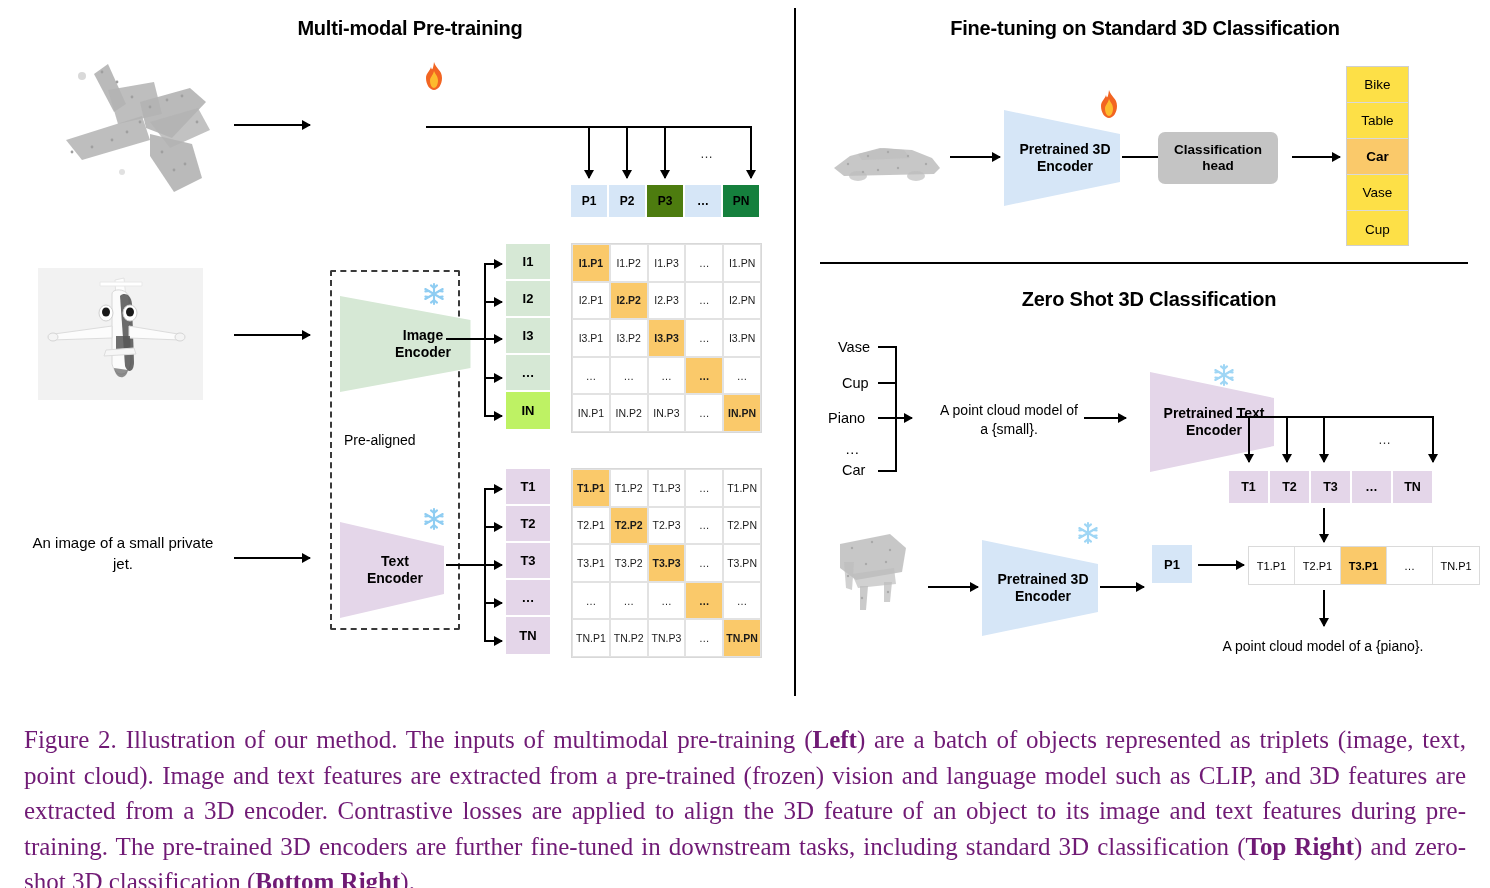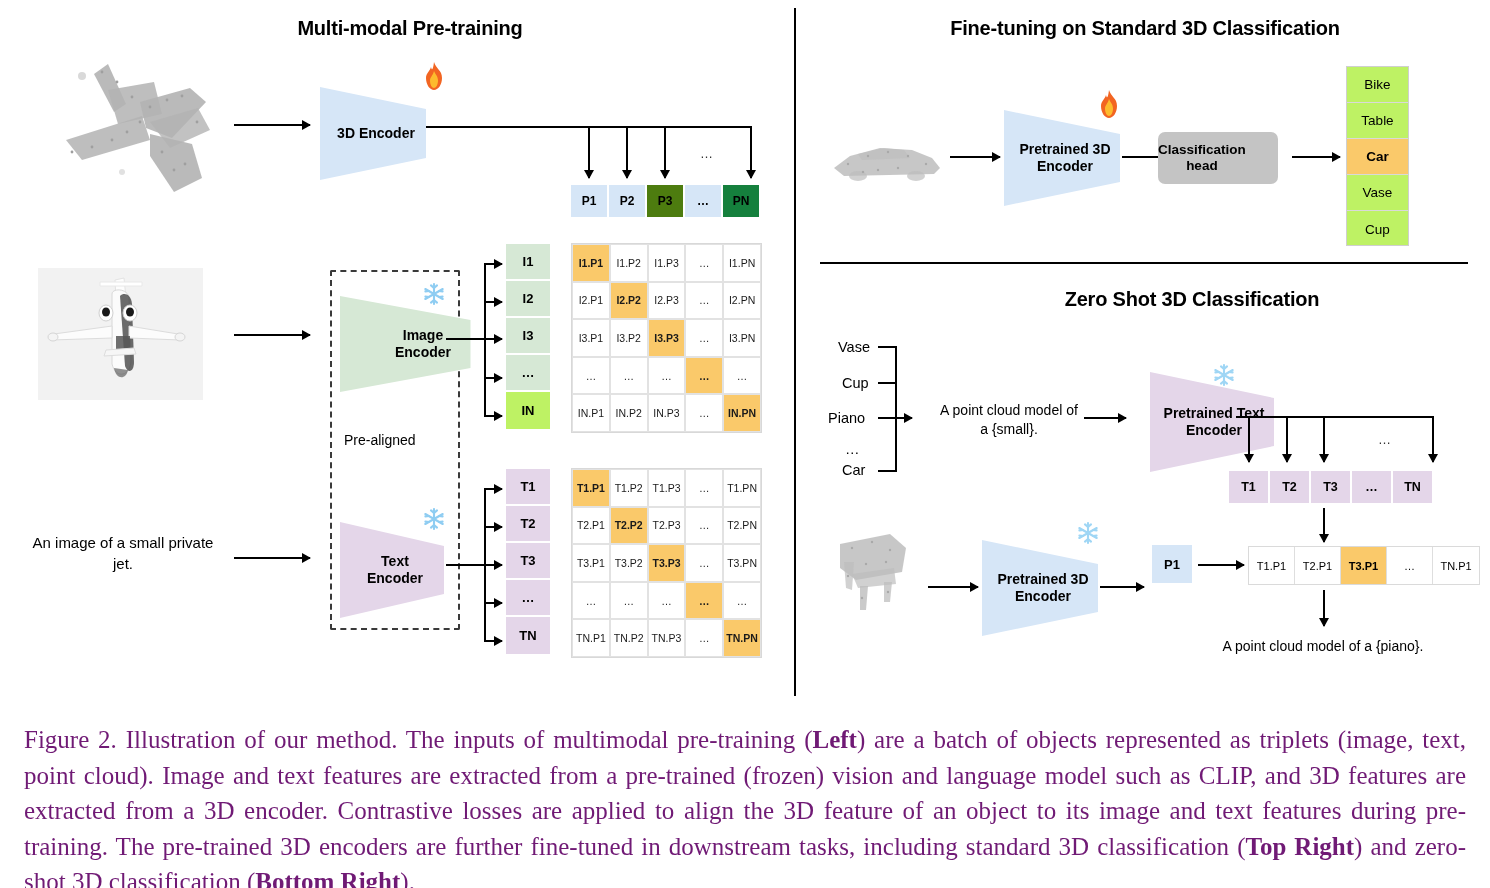--- a/index.html
+++ b/index.html
@@ -39,21 +39,21 @@
   .mcell{display:flex;align-items:center;justify-content:center;
          font-size:10.5px;color:#1a1a1a;border:1px solid #e2e2e2;box-sizing:border-box;background:#fff;}
   .mcell.hl{background:#fac96a;font-weight:bold;}
 
   .dashbox{position:absolute;border:2px dashed #3a3a3a;box-sizing:border-box;border-radius:2px;}
 
   .caption{position:absolute;font-family:"Liberation Serif",serif;font-size:25px;
            line-height:1.42;text-align:justify;color:#701a75;}
   .caption b{font-weight:bold;}
 
-  .classlist{position:absolute;border:1px solid #cfcfcf;box-sizing:border-box;background:#bef264;}
+  .classlist{position:absolute;border:1px solid #cfcfcf;box-sizing:border-box;background:#fde047;}
   .classlist .ci{display:flex;align-items:center;justify-content:center;font-size:13.5px;
      border-bottom:1px solid #d9d9d9;box-sizing:border-box;height:36px;}
   .classlist .ci:last-child{border-bottom:none;}
   .classlist .ci.hl{background:#fac96a;font-weight:bold;}
 
   .prompt{position:absolute;text-align:center;font-size:14px;line-height:1.35;}
   .zslabel{position:absolute;font-size:14.5px;}
   .fire{position:absolute;width:22px;height:28px;}
   .snow{position:absolute;width:24px;height:24px;}
   .pre-aligned{position:absolute;font-size:14px;}
@@ -93,26 +93,20 @@
         <circle cx="152" cy="118" r="1.4"></circle>
         <circle cx="163" cy="112" r="1.4"></circle>
       <circle cx="50" cy="100" r="1.4"></circle>
         <circle cx="118" cy="70" r="1.4"></circle>
         <circle cx="175" cy="70" r="1.4"></circle>
     </g>
   </svg>
 
   <div class="arrow-r" style="left:234px;top:124px;width:76px;"></div>
 
-  <div class="enc" style="left:320px;top:87px;width:112px;height:93px;">
-    <svg class="shape" viewBox="0 0 112 93" preserveAspectRatio="none">
-      <polygon points="0,0 106,22 106,71 0,93" fill="#d6e6f7"></polygon>
-    </svg>
-    <span class="lbl">3D Encoder</span>
-  </div>
 
   <svg class="fire" style="left:423px;top:62px;" viewBox="0 0 22 28">
     <path d="M11 0 C13 7 19 8 19 16 C19 23 15 28 11 28 C7 28 3 23 3 16 C3 11 7 9 8 5 C9 9 10 8 11 0Z" fill="#f26522"></path>
     <path d="M11 9 C12.5 13 15 14 15 18.5 C15 23 13 26 11 26 C9 26 7 23 7 18.5 C7 15 10 13.5 11 9Z" fill="#fdbb2d"></path>
   </svg>
 
   <div class="line-h" style="left:426px;top:126px;width:326px;"></div>
   <div class="arrow-d" style="left:588px;top:126px;height:52px;"></div>
   <div class="arrow-d" style="left:626px;top:126px;height:52px;"></div>
   <div class="arrow-d" style="left:664px;top:126px;height:52px;"></div>
@@ -327,39 +321,39 @@
     </span>
   </div>
   <svg class="fire" style="left:1098px;top:90px;" viewBox="0 0 22 28">
     <path d="M11 0 C13 7 19 8 19 16 C19 23 15 28 11 28 C7 28 3 23 3 16 C3 11 7 9 8 5 C9 9 10 8 11 0Z" fill="#f26522"></path>
     <path d="M11 9 C12.5 13 15 14 15 18.5 C15 23 13 26 11 26 C9 26 7 23 7 18.5 C7 15 10 13.5 11 9Z" fill="#fdbb2d"></path>
   </svg>
 
   <div class="arrow-r" style="left:1122px;top:156px;width:46px;"></div>
 
   <div class="abs" style="left:1158px;top:132px;width:120px;height:52px;background:#c4c4c4;border-radius:7px;
-              display:flex;align-items:center;justify-content:flex-start;text-align:center;
+              display:flex;align-items:center;justify-content:center;text-align:center;
               font-weight:bold;font-size:13.5px;line-height:1.2;">
     <span>
       <span>Classification</span><br>
       <span>head</span>
     </span>
   </div>
 
   <div class="arrow-r" style="left:1292px;top:156px;width:48px;"></div>
 
   <div class="classlist" style="left:1346px;top:66px;width:63px;height:180px;" id="classlist">
       <div class="ci">Bike</div>
       <div class="ci">Table</div>
       <div class="ci hl">Car</div>
       <div class="ci">Vase</div>
       <div class="ci">Cup</div>
     </div>
 
-  <div class="title abs" style="left:927px;top:288px;width:530px;">Zero Shot 3D Classification</div>
+  <div class="title abs" style="left:884px;top:288px;width:530px;">Zero Shot 3D Classification</div>
 
   <div class="zslabel" style="left:838px;top:339px;">Vase</div>
   <div class="zslabel" style="left:842px;top:375px;">Cup</div>
   <div class="zslabel" style="left:828px;top:410px;">Piano</div>
   <div class="zslabel" style="left:845px;top:441px;">…</div>
   <div class="zslabel" style="left:842px;top:462px;">Car</div>
 
   <div class="line-v" style="left:895px;top:346px;height:126px;"></div>
   <div class="line-h" style="left:878px;top:346px;width:19px;"></div>
   <div class="line-h" style="left:878px;top:382px;width:19px;"></div>

